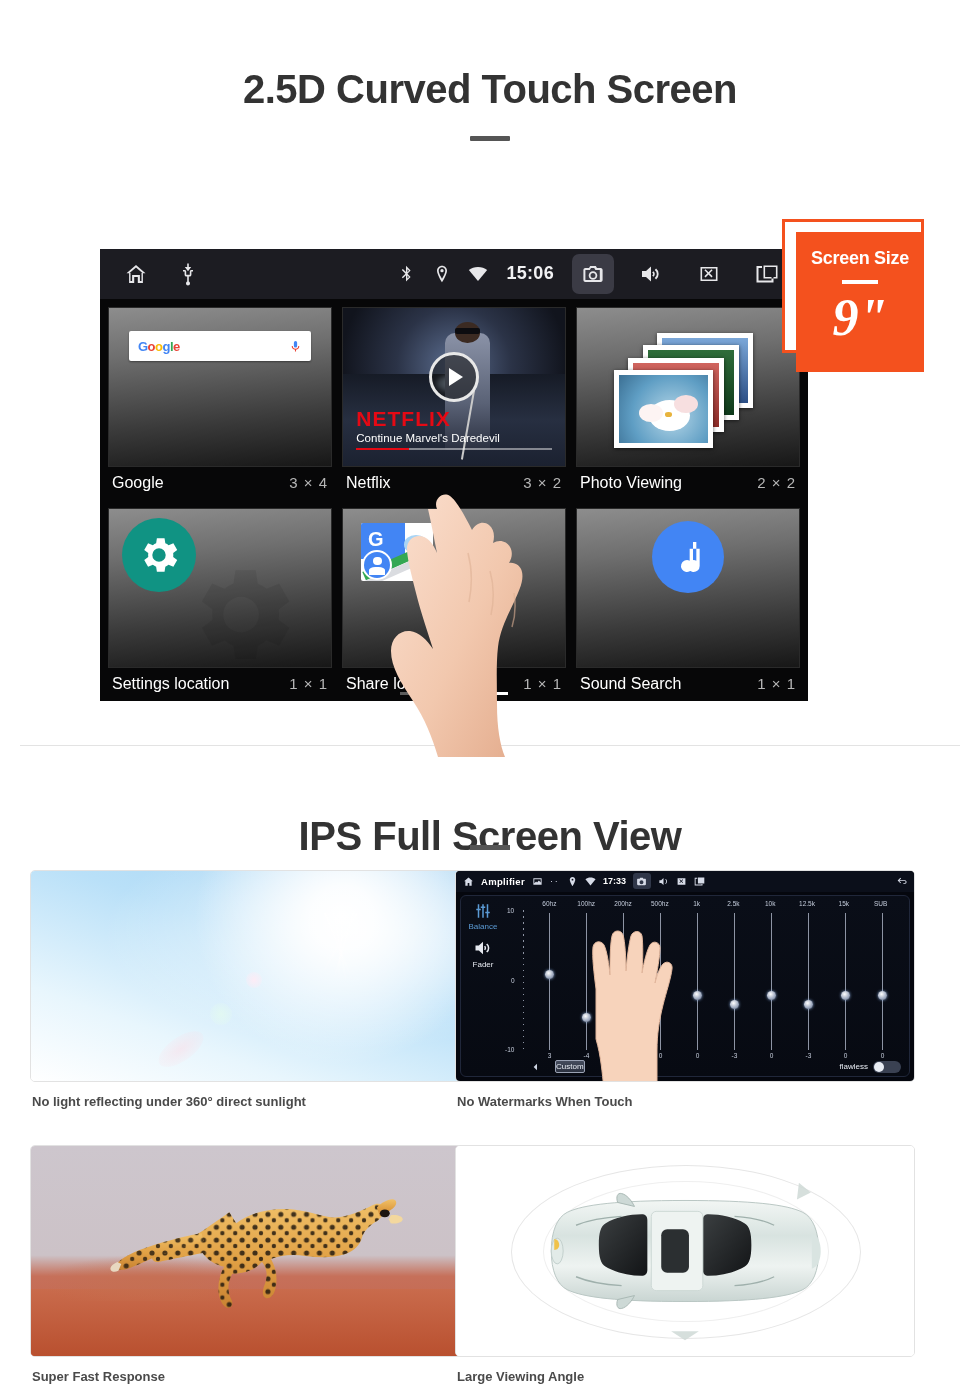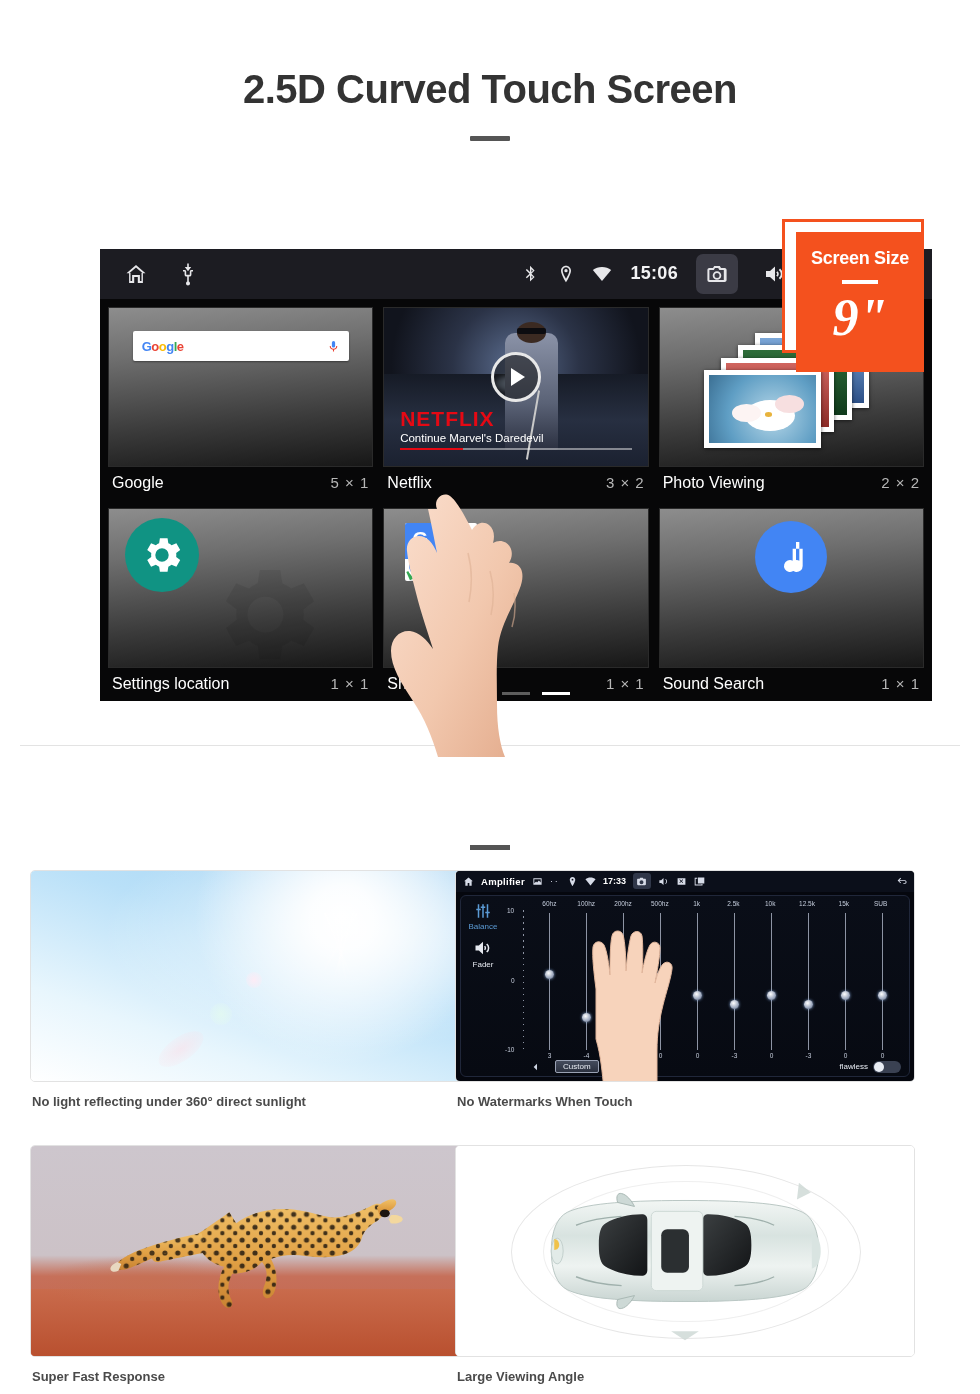--- a/index.html
+++ b/index.html
@@ -19,21 +19,21 @@
   #title-1{ font-size:40px; line-height:1; padding-top:42px; }
   .rule{
     width:40px;height:5px;background:#555;margin:18px auto 0;border-radius:1px;
   }
   #intro{
     width:840px;margin:22px auto 0;text-align:center;
     font-size:19.5px;line-height:1.48;color:#6b6b6b;font-weight:300;
   }
 
   
-  .device-wrap{position:absolute; left:100px; top:222px; width:832px; height:452px;}
+  .device-wrap{position:absolute; left:100px; top:222px; width:708px; height:452px;}
   .device{
     position:absolute;inset:0;background:#000;overflow:hidden;
   }
   .statusbar{
     position:absolute;left:0;top:0;width:100%;height:50px;
     background:#1c1c22;display:flex;align-items:center;
   }
   .sb-left{display:flex;align-items:center;gap:28px;padding-left:24px;}
   .sb-right{display:flex;align-items:center;gap:16px;margin-left:auto;padding-right:20px;}
   .sb-ico{width:24px;height:24px;display:block;fill:#e7e7ea;}
@@ -211,21 +211,21 @@
   .sl i{position:absolute;top:0;bottom:0;width:1.5px;background:#8d94a4;}
   .knob{position:absolute;width:9px;height:9px;border-radius:50%;
     background:radial-gradient(circle at 40% 35%,#fff,#9aa6bd 60%,#4d5566);
     box-shadow:0 0 3px rgba(160,200,255,.8);}
   .scale{position:absolute;left:8px;top:14px;bottom:26px;width:18px;color:#c7cedd;font-size:6.5px;}
   .scale .tick{position:absolute;left:10px;top:0;bottom:0;width:1px;
     background:repeating-linear-gradient(#8d94a4 0 1.5px,transparent 1.5px 6px);}
   .valrow{position:absolute;left:26px;right:8px;bottom:17px;display:flex;justify-content:space-around;}
   .valrow span{width:10%;text-align:center;font-size:6.5px;color:#c7cedd;}
   .amp-foot{position:absolute;left:26px;right:8px;bottom:2px;height:14px;display:flex;align-items:center;}
-  .custom-btn{border:1px solid #9aa2b4;border-radius:2px;padding:1px 7px;font-size:8px;color:#e8ecf3;
+  .custom-btn{border:1px solid #9aa2b4;border-radius:2px;padding:1px 0;font-size:8px;color:#e8ecf3;
     background:linear-gradient(#454c5d,#2b313f);margin-left:12px;}
   .loud{margin-left:auto;display:flex;align-items:center;gap:5px;font-size:8px;color:#e8ecf3;}
   .toggle{width:28px;height:12px;border-radius:7px;background:#3a4152;position:relative;}
   .toggle b{position:absolute;left:1px;top:1px;width:10px;height:10px;border-radius:50%;background:#e9edf4;}
   .amp-hand{position:absolute;left:120px;top:48px;width:120px;height:170px;}
 
   
   .cheetah{position:absolute;inset:0;background:linear-gradient(#cdc6cd 0%, #ccc2c7 52%, #c6705a 62%, #c15f44 100%);}
   .dune{position:absolute;left:0;right:0;bottom:0;height:32%;background:linear-gradient(#c96b4c,#b9502f);}
   .dust{position:absolute;left:2%;bottom:26%;width:46%;height:22%;background:radial-gradient(ellipse at 50% 60%,rgba(198,112,80,.65),rgba(198,112,80,0) 70%);}
@@ -306,21 +306,21 @@
             <div class="gbar">
               <span class="glogo"><i style="color:#4285f4">G</i><i style="color:#ea4335">o</i><i style="color:#fbbc05">o</i><i style="color:#4285f4">g</i><i style="color:#34a853">l</i><i style="color:#ea4335">e</i></span>
               <svg class="mic" viewBox="0 0 24 24">
                   <path fill="#4285f4" d="M12 2a3 3 0 0 0-3 3v6a3 3 0 0 0 6 0V5a3 3 0 0 0-3-3z"></path>
                   <path fill="#ea4335" d="M5 11a7 7 0 0 0 6 6.9V21h2v-3.1A7 7 0 0 0 19 11h-2a5 5 0 0 1-10 0H5z"></path>
                 </svg>
             </div>
           </div>
           <div class="wlabel">
             <span>Google</span>
-            <span class="sz">5 × 1</span>
+            <span class="sz">3 × 4</span>
           </div>
         </div>
 
         <div class="wcell">
           <div class="wthumb">
             <div class="nfx">
               <div class="street"></div>
               <div class="glow"></div>
               <div class="man-body"></div>
               <div class="man-head"></div>
@@ -435,20 +435,21 @@
 
   <div class="badge-frame"></div>
   <div class="badge">
     <div class="bt">Screen Size</div>
     <div class="bl"></div>
     <div class="bn">9"</div>
   </div>
 
   <div class="divider"></div>
 
+  <h1 class="sec-title" id="title-2">IPS Full Screen View</h1>
   <div class="rule2"></div>
 
   <div class="grid2">
 
     <div class="row2">
 
       <div class="cellwrap">
         <div class="frame">
           <div class="sunlight">
             <div class="ray" style="transform:rotate(-22deg);left:64%"></div>

